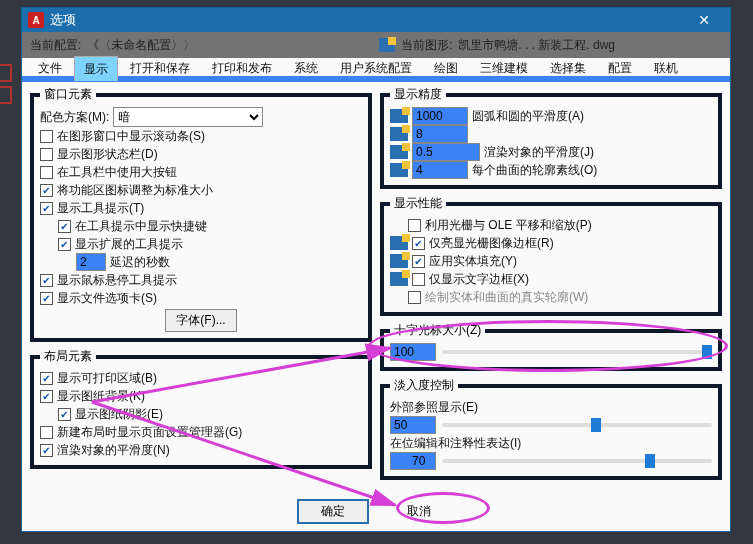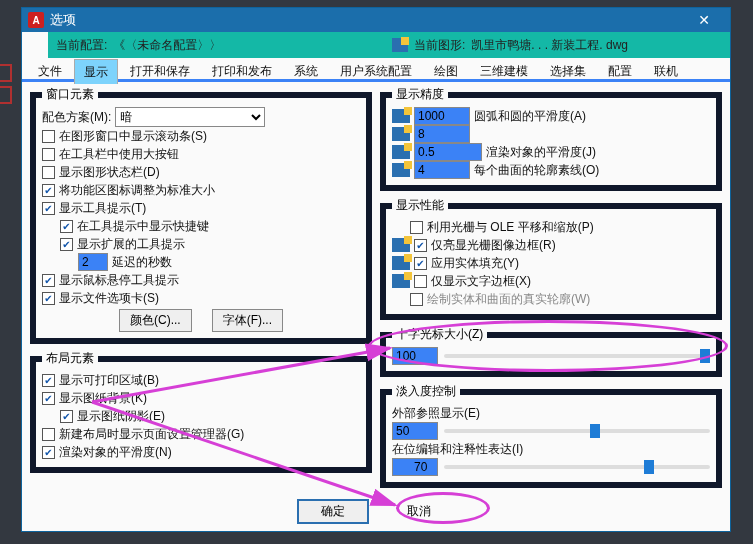--- a/index.html
+++ b/index.html
@@ -11,35 +11,35 @@
     display: flex; flex-direction: column;
   }
   .titlebar {
     background: #1b6eab; color: #fff; display: flex; align-items: center;
     height: 24px; padding: 0 6px;
   }
   .titlebar .appicon { width: 16px; height: 16px; background: #cc2020; border-radius: 2px; margin-right: 6px; display:flex;align-items:center;justify-content:center;color:#fff;font-size:10px;font-weight:bold; }
   .titlebar .ttext { flex: 1; font-size: 13px; }
   .titlebar .close { width: 40px; text-align: center; color:#fff; font-size:14px; }
   .inforow {
-    display: flex; align-items: center; height: 26px; padding: 0 8px; font-size: 12px; gap: 6px; background:#14b8a6; color:#222;margin-left:26px;
+    display: flex; align-items: center; height: 26px; padding: 0 8px; font-size: 12px; gap: 6px; background:#737373; color:#222;
   }
   .inforow .lcol { flex: 1; display:flex; align-items:center; gap:6px;}
   .inforow .rcol { flex: 1; display:flex; align-items:center; gap:6px;}
   .dwgicon{ width:16px; height:14px; background:linear-gradient(#2a6fb0,#2a6fb0); position:relative;}
   .dwgicon::after{content:"";position:absolute;right:-1px;top:-1px;width:8px;height:8px;background:#f3c43a;}
   .tabs {
-    display: flex; align-items: flex-start; height: 24px; border-bottom: 3px solid #3b82f6; padding-left: 6px; gap: 2px; font-size:12px;
+    display: flex; align-items: center; height: 24px; border-bottom: 6px solid #3b82f6; padding-left: 6px; gap: 2px; font-size:12px;
   }
   .tab { padding: 4px 9px 3px; border: 1px solid transparent; border-bottom: none; cursor:default; color:#111;}
   .tab.active { background: #7dd3fc; border-color: #aaa; position: relative; top: 1px; }
   .content { flex: 1; display: flex; padding: 4px 8px 2px; gap: 8px; overflow:hidden;}
   .leftpane, .rightpane { flex: 1; display: flex; flex-direction: column; gap: 4px; }
   fieldset.group {
-    border: 6px solid #0f172a; padding: 4px 6px 6px 6px; margin-bottom: 2px;
+    border: 4px solid #0f172a; padding: 4px 6px 6px 6px; margin-bottom: 2px;
   }
   fieldset.group > legend { padding: 0 4px; font-size: 12px; }
   .row { display: flex; align-items: center; gap: 4px; min-height: 18px; font-size:12px; color:#111;}
   .row.indent1 { padding-left: 18px; }
   .row.indent2 { padding-left: 36px; }
   .chk { width: 13px; height: 13px; border: 1px solid #555; background: #fff; display:inline-flex;align-items:center;justify-content:center;font-size:10px;color:#1255aa;}
   .chk.on::after { content: "✔"; }
   input.txt { border: 1px solid #888; padding: 1px 3px; font-size:12px; height:18px; background:#3b82f6; }
   .btn { border:1px solid #888; background:#efefef; padding:2px 10px; font-size:12px; }
   .btn.primary{ border:1px solid #2a6fb0; outline:1px solid #2a6fb0; }
@@ -106,25 +106,25 @@
           <select class="combo" style="width:150px;">
             <option>暗</option>
           </select>
         </div>
         <div class="row">
             <span class="chk"></span>
             <span>在图形窗口中显示滚动条(S)</span>
           </div>
         <div class="row">
             <span class="chk"></span>
+            <span>显示图形状态栏(D)</span>
+          </div>
+        <div class="row">
+            <span class="chk"></span>
             <span>在工具栏中使用大按钮</span>
-          </div>
-        <div class="row">
-            <span class="chk"></span>
-            <span>显示图形状态栏(D)</span>
           </div>
         <div class="row">
             <span class="chk on"></span>
             <span>将功能区图标调整为标准大小</span>
           </div>
         <div class="row">
             <span class="chk on"></span>
             <span>显示工具提示(T)</span>
           </div>
         <div class="row indent1">
@@ -141,21 +141,20 @@
         </div>
         <div class="row">
             <span class="chk on"></span>
             <span>显示鼠标悬停工具提示</span>
           </div>
         <div class="row">
             <span class="chk on"></span>
             <span>显示文件选项卡(S)</span>
           </div>
         <div class="row" style="justify-content:center;gap:20px;margin-top:2px;">
-          <button class="btn">颜色(C)...</button>
           <button class="btn">字体(F)...</button>
         </div>
       </fieldset>
 
       <fieldset class="group">
         <legend>布局元素</legend>
         <div class="row">
             <span class="chk on"></span>
             <span>显示可打印区域(B)</span>
           </div>

